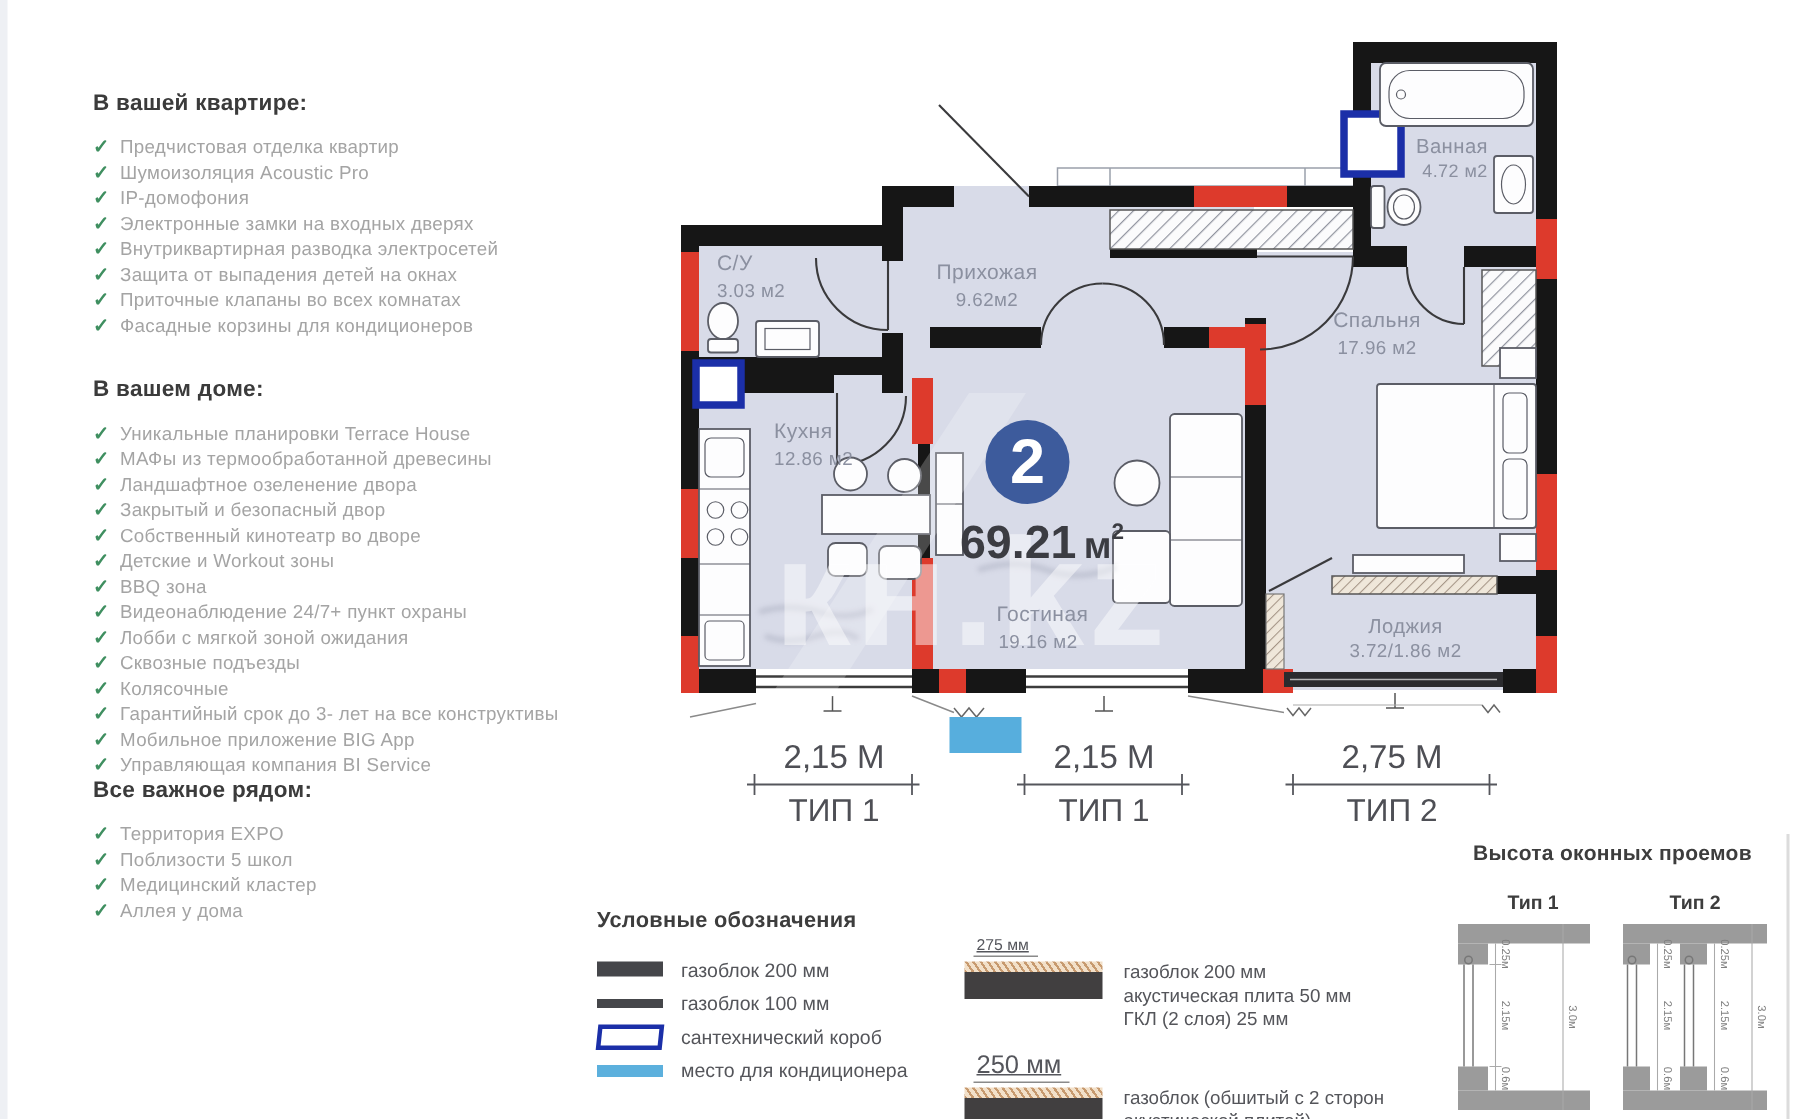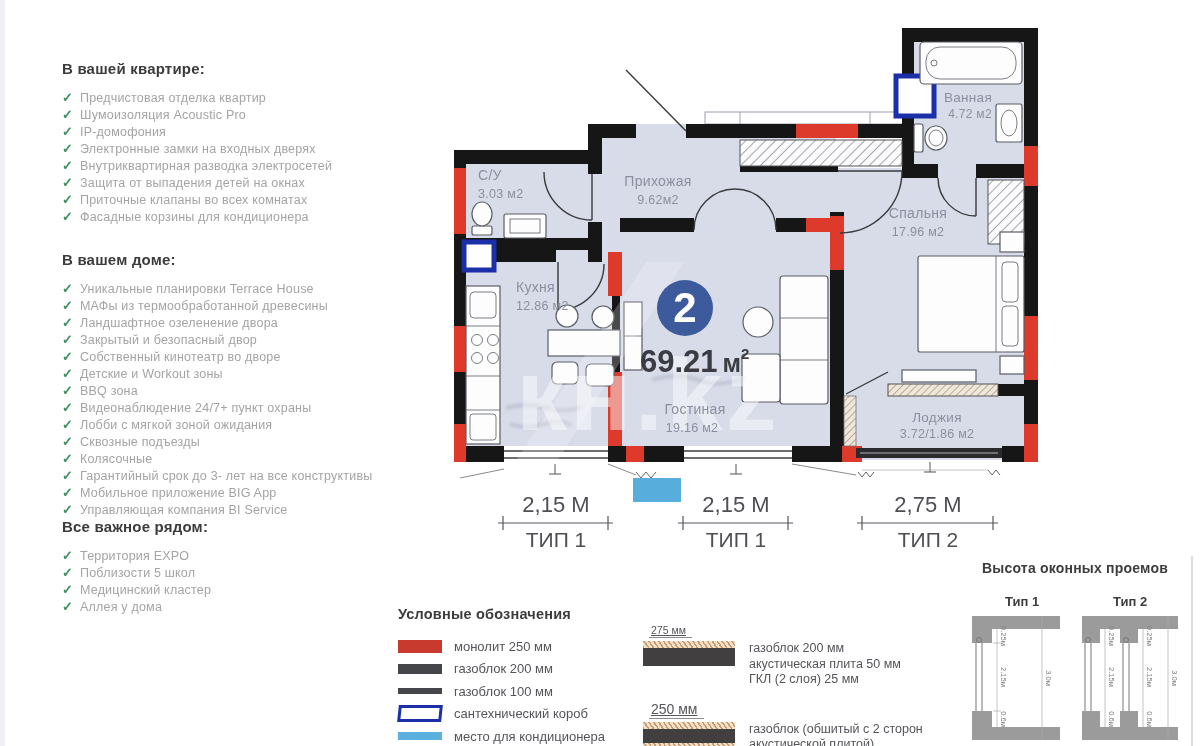--- a/index.html
+++ b/index.html
@@ -26,21 +26,21 @@
   .sw-gas200{height:10px;background:#45464a;}
   .sw-gas100{height:6px;background:#45464a;}
   .sw-plumb{height:11px;background:#fff;border:3px solid #1b2fa8;transform:skewX(-6deg);}
   .sw-ac{height:8px;background:#5cb0dd;}
   .legend-label{font-size:13px;color:#54555a;white-space:nowrap;}
 
   
   .walltypes{position:absolute;left:643px;top:620px;width:330px;}
   .wt-size{font-size:10.5px;color:#55565c;border-bottom:1px solid #8a8a8a;display:inline-block;
            padding:0 6px 1px 2px;margin-left:6px;text-decoration:underline;}
-  .wt-size.big{font-size:14px;}
+  .wt-size.big{font-size:17px;}
   .wt-row{display:flex;gap:14px;margin-top:3px;align-items:flex-start;}
   .wt-swatch{width:92px;flex:0 0 92px;}
   .band-hatch{height:7px;background:repeating-linear-gradient(55deg,#c79a6f 0 1.5px,#f2e0c9 1.5px 4px);}
   .band-dark{height:18px;background:#413f40;}
   .band-dark.thin{height:14px;}
   .wt-lines{font-size:12.5px;line-height:15.5px;color:#54555a;white-space:nowrap;}
   .wt-block2{margin-top:12px;}
 
   
   .wh-title{position:absolute;left:982px;top:560px;font-size:14px;font-weight:bold;color:#3d3d3d;letter-spacing:.2px;}
@@ -82,21 +82,21 @@
       <li>
           <span class="chk">✓</span>
           <span>Защита от выпадения детей на окнах</span>
         </li>
       <li>
           <span class="chk">✓</span>
           <span>Приточные клапаны во всех комнатах</span>
         </li>
       <li>
           <span class="chk">✓</span>
-          <span>Фасадные корзины для кондиционера</span>
+          <span>Фасадные корзины для кондиционеров</span>
         </li>
     </ul>
     <div class="feat-title mt1">В вашем доме:</div>
     <ul class="feat">
       <li>
           <span class="chk">✓</span>
           <span>Уникальные планировки Terrace House</span>
         </li>
       <li>
           <span class="chk">✓</span>
@@ -425,26 +425,20 @@
         <text x="488" y="492" text-anchor="middle" font-size="22" stroke="none">2,75 М</text>
         <text x="488" y="527" text-anchor="middle" font-size="21" stroke="none">ТИП 2</text>
       </g>
     </g>
   </svg>
 
   <div class="legend">
     <div class="legend-title">Условные обозначения</div>
     <div class="legend-row">
       <span class="sw">
-          <span class="sw-inner sw-monolith"></span>
-        </span>
-      <span class="legend-label">монолит 250 мм</span>
-    </div>
-    <div class="legend-row">
-      <span class="sw">
           <span class="sw-inner sw-gas200"></span>
         </span>
       <span class="legend-label">газоблок 200 мм</span>
     </div>
     <div class="legend-row">
       <span class="sw">
           <span class="sw-inner sw-gas100"></span>
         </span>
       <span class="legend-label">газоблок 100 мм</span>
     </div>

